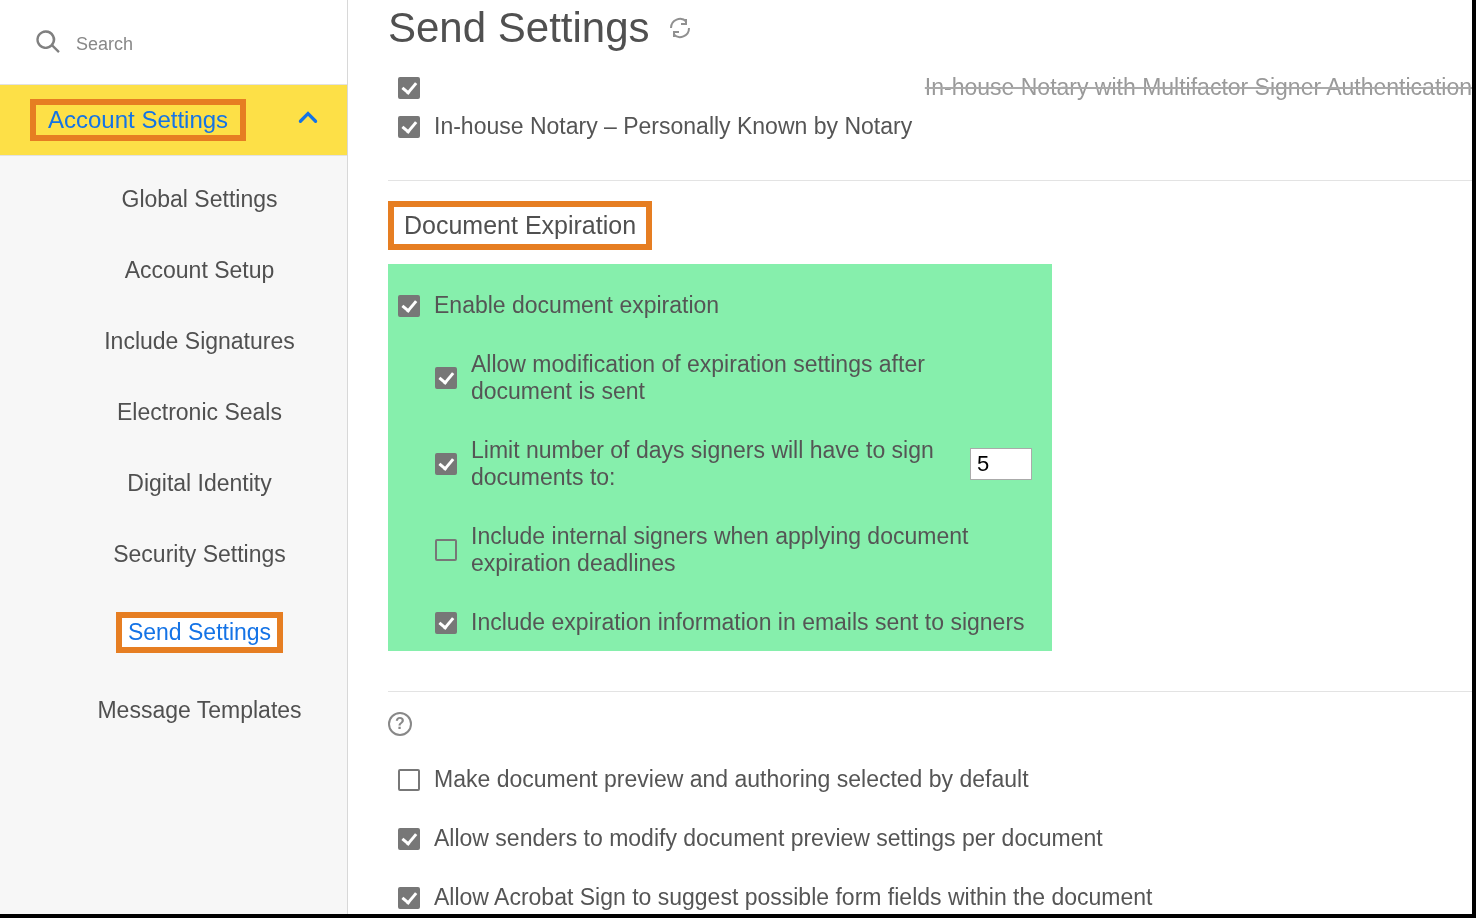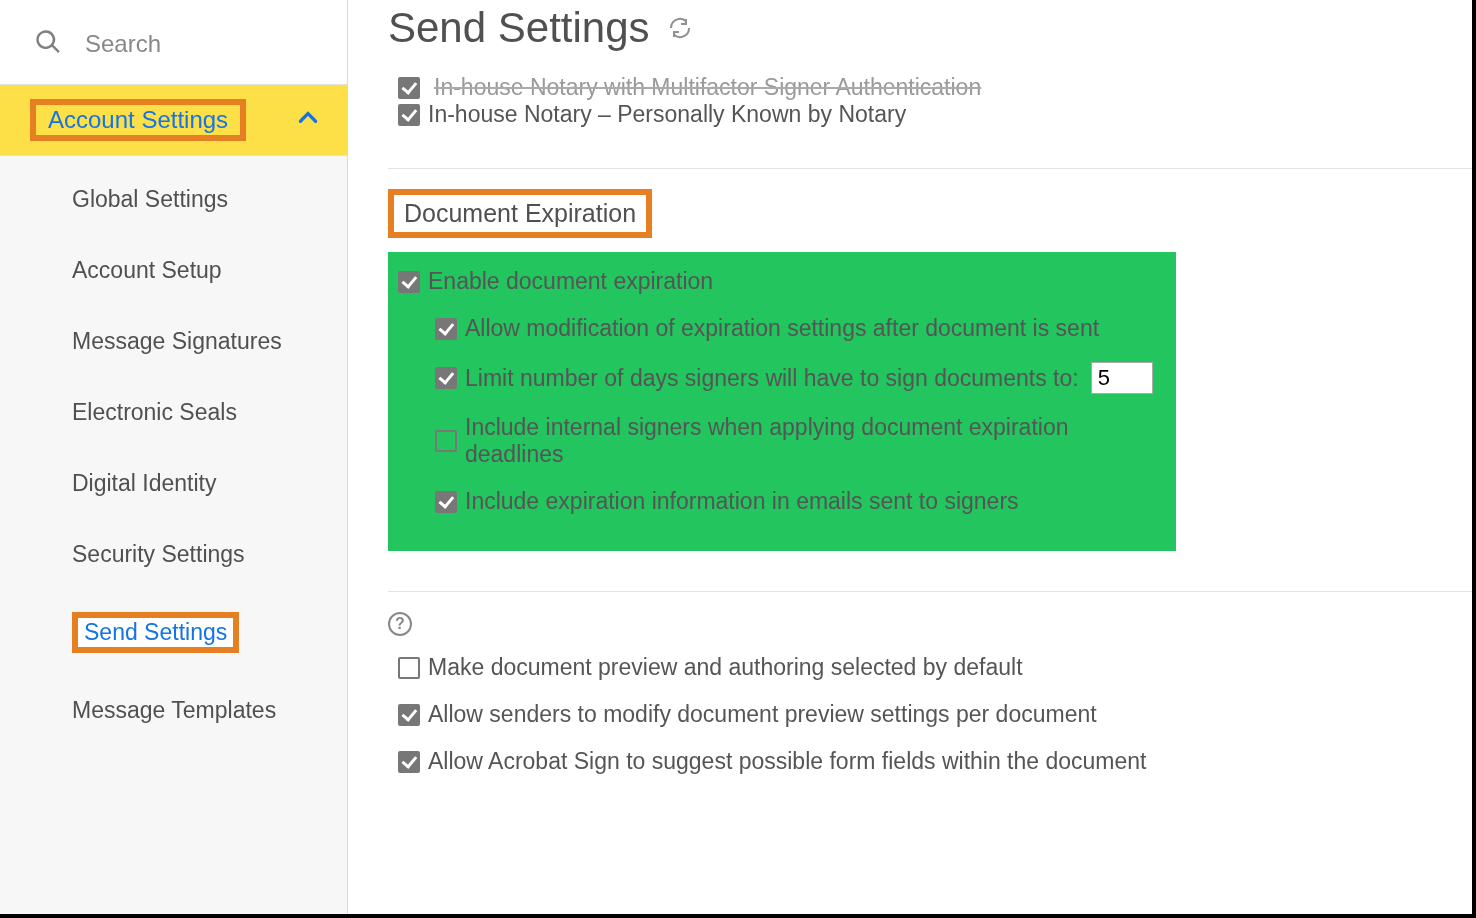--- a/index.html
+++ b/index.html
@@ -27,23 +27,22 @@
       flex-direction: column;
     }
     .search-row {
       display: flex;
       align-items: center;
       padding: 28px 28px 24px 34px;
       gap: 14px;
     }
     .search-row svg { width: 28px; height: 28px; fill: #808080; }
     .search-placeholder {
-      font-size: 24px;
+      font-size: 18px;
       color: #888;
-      margin-left: 9px;
     }
     .nav-header {
       display: flex;
       align-items: center;
       justify-content: space-between;
       padding: 14px 26px 14px 30px;
       border-top: 1px solid #e2e2e2;
       border-bottom: 1px solid #e2e2e2;
       background: #fde047;
       position: relative;
@@ -59,20 +58,21 @@
       padding: 1px 6px;
     }
     .chevron-icon { width: 26px; height: 26px; }
     .chevron-icon path { stroke: #1473e6; stroke-width: 3; fill: none; stroke-linecap: round; }
     .nav-list { background: #f7f7f7; flex: 1; padding-top: 8px; }
     .nav-item {
       font-size: 23px;
       color: #505050;
       padding: 22px 20px 22px 72px;
       cursor: pointer;
+      text-align: center;
     }
     .nav-item.active { color: #1473e6; }
     .nav-item .highlight-box { background: #fff; }
 
     .main {
       flex: 1;
       padding: 0 0 0 40px;
       overflow: hidden;
     }
     .main-title-row {
@@ -89,34 +89,36 @@
     }
     .refresh-icon { width: 24px; height: 24px; color: #909090; }
     .refresh-icon svg { width: 24px; height: 24px; }
 
     .cutoff-row {
       display: flex;
       align-items: center;
       gap: 14px;
       padding-left: 10px;
       margin-top: 14px;
+      justify-content: space-between;
     }
     .cutoff-text {
       font-size: 23px;
       color: #999;
       text-decoration: line-through;
       text-decoration-color: #aaa;
       white-space: nowrap;
     }
 
     .opt-row {
       display: flex;
       align-items: center;
-      gap: 8px;
+      gap: 14px;
       padding-left: 10px;
+      margin-top: 12px;
     }
     .indent-1 { padding-left: 10px; }
     .indent-2 { padding-left: 47px; }
     .opt-label { font-size: 23px; color: #555; }
 
     .checkbox {
       width: 22px;
       height: 22px;
       border: 2px solid #777;
       border-radius: 2px;
@@ -139,23 +141,23 @@
     .section-title {
       font-size: 25px;
       color: #505050;
       padding: 20px 16px 14px 0;
       display: flex;
       align-items: center;
       gap: 12px;
     }
 
     .highlight-panel {
-      background: #22c55e;
-      padding: 16px 20px 36px 0px;
-      width: 788px;
+      background: #86efac;
+      padding: 16px 20px 15px 0px;
+      width: 664px;
       display: flex;
       flex-direction: column;
       gap: 20px;
     }
 
     .num-input {
       width: 62px;
       height: 32px;
       border: 1px solid #aaa;
       background: #fff;
@@ -194,21 +196,21 @@
       <span>
         <svg class="chevron-icon" viewBox="0 0 24 24">
             <path d="M5 15l7-7 7 7"></path>
           </svg>
       </span>
     </div>
 
     <div class="nav-list">
       <div class="nav-item"><span>Global Settings</span></div>
       <div class="nav-item"><span>Account Setup</span></div>
-      <div class="nav-item"><span>Message Signatures</span></div>
+      <div class="nav-item"><span>Include Signatures</span></div>
       <div class="nav-item"><span>Electronic Seals</span></div>
       <div class="nav-item"><span>Digital Identity</span></div>
       <div class="nav-item"><span>Security Settings</span></div>
       <div class="nav-item active"><span class="highlight-box"><span>Send Settings</span></span></div>
       <div class="nav-item"><span>Message Templates</span></div>
     </div>
   </aside>
 
   <main class="main">
     <div class="main-title-row">

